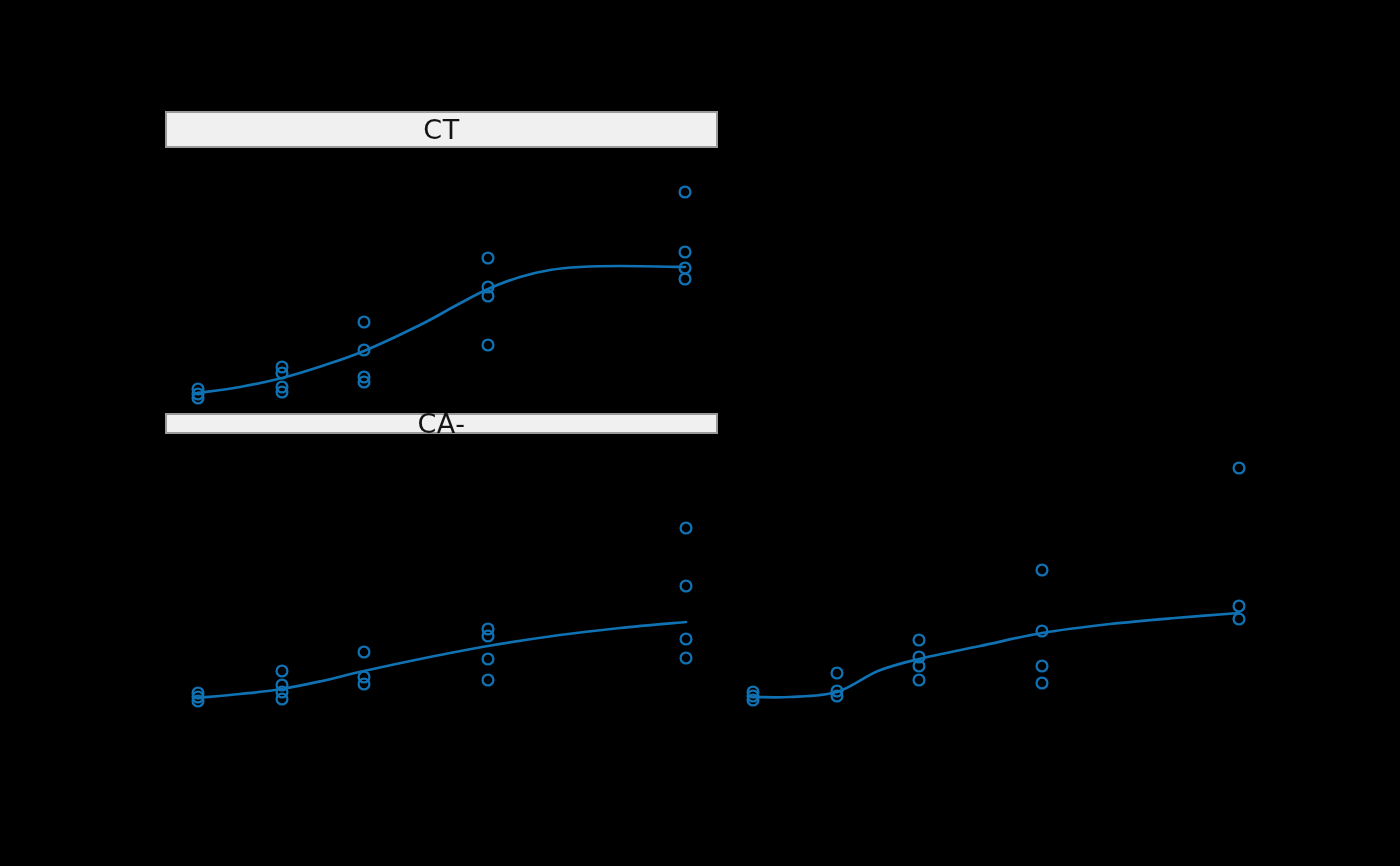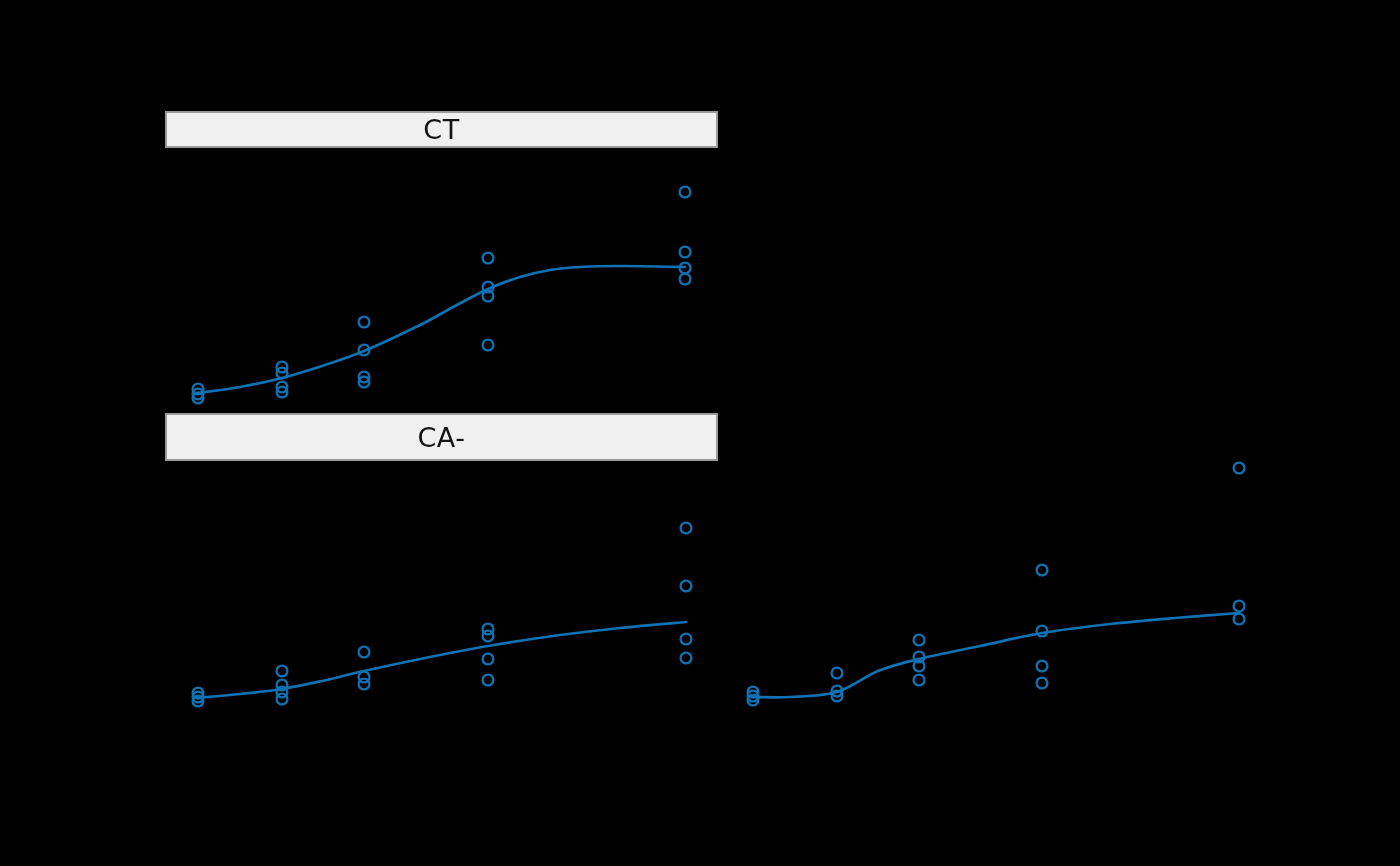--- a/index.html
+++ b/index.html
@@ -31,21 +31,21 @@
     display: flex;
     align-items: center;
     justify-content: center;
   }
   .strip span {
     font-size: 27px;
     letter-spacing: 0.5px;
     line-height: 1;
   }
   .strip-ct     { left: 165px; top: 111px; width: 553px; height: 37px; }
-  .strip-ca-min { left: 165px; top: 413px; width: 553px; height: 48px; }
+  .strip-ca-min { left: 165px; top: 413px; width: 553px; height: 21px; }
   .strip-ca-plu { left: 721px; top: 413px; width: 552px; height: 38px; }
 </style>
 </head>
 <body style="background: rgb(0, 0, 0);">
 
 <div class="figure">
 
   <svg id="plot-canvas" viewBox="0 0 1400 866">
       <g>
         <path d="M198,393 C205.0,392.0 226.0,389.5 240,387 C254.0,384.5 268.3,381.5 282,378 C295.7,374.5 308.3,370.5 322,366 C335.7,361.5 347.7,357.8 364,351 C380.3,344.2 404.8,332.5 420,325 C435.2,317.5 443.7,312.0 455,306 C466.3,300.0 477.2,293.8 488,289 C498.8,284.2 509.7,280.2 520,277 C530.3,273.8 540.0,271.7 550,270 C560.0,268.3 568.3,267.7 580,267 C591.7,266.3 602.5,266.0 620,266 C637.5,266.0 674.2,266.8 685,267" fill="none" stroke="#1071b3" stroke-width="2.7" stroke-linecap="round"></path>

